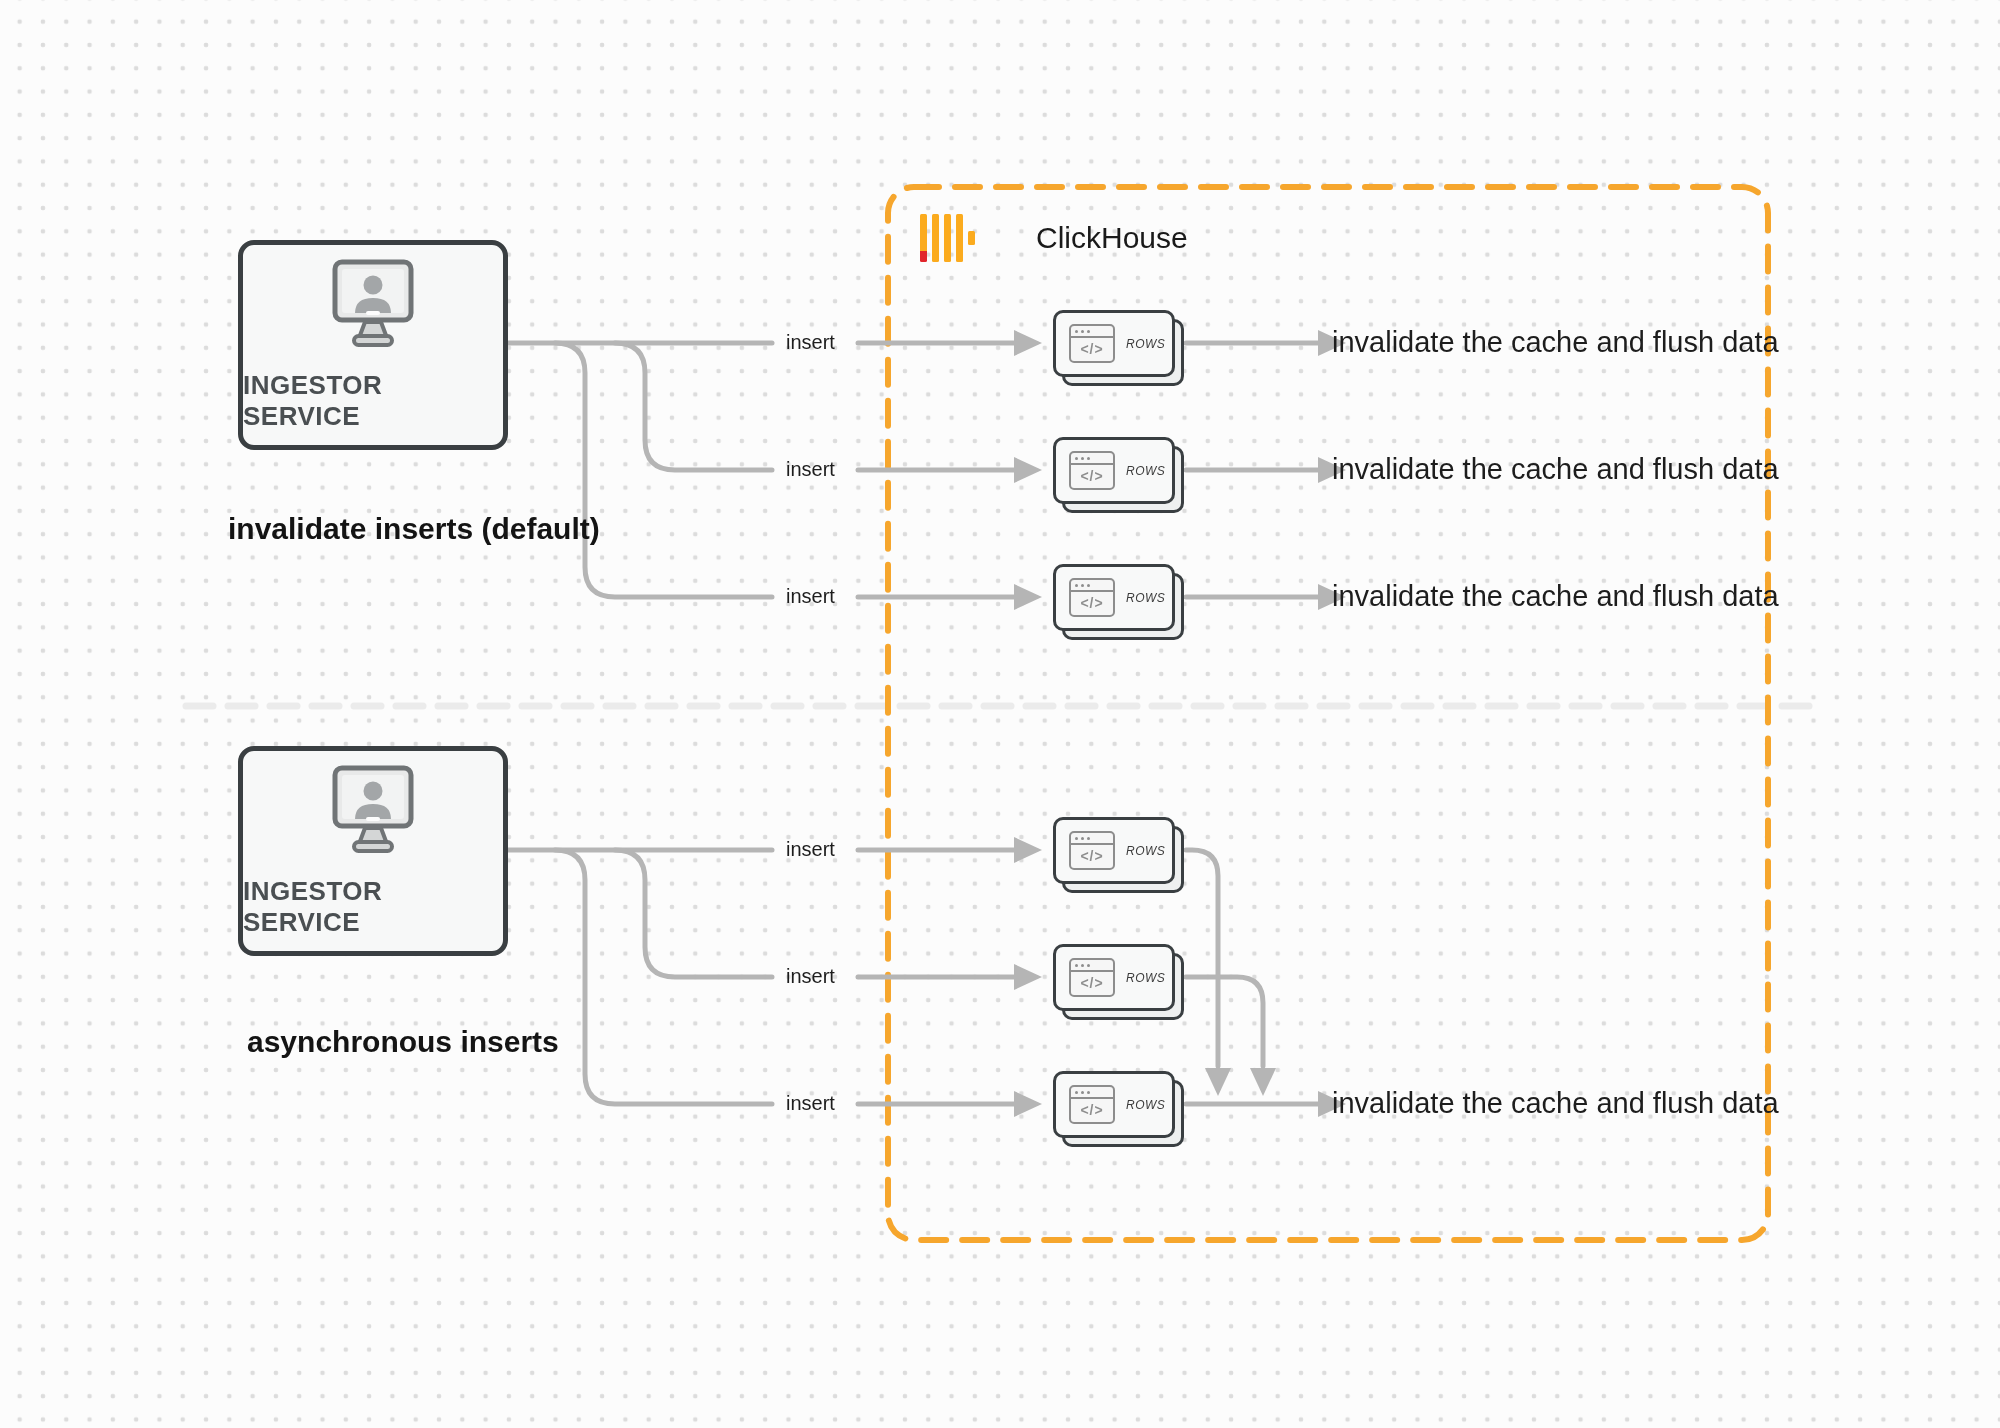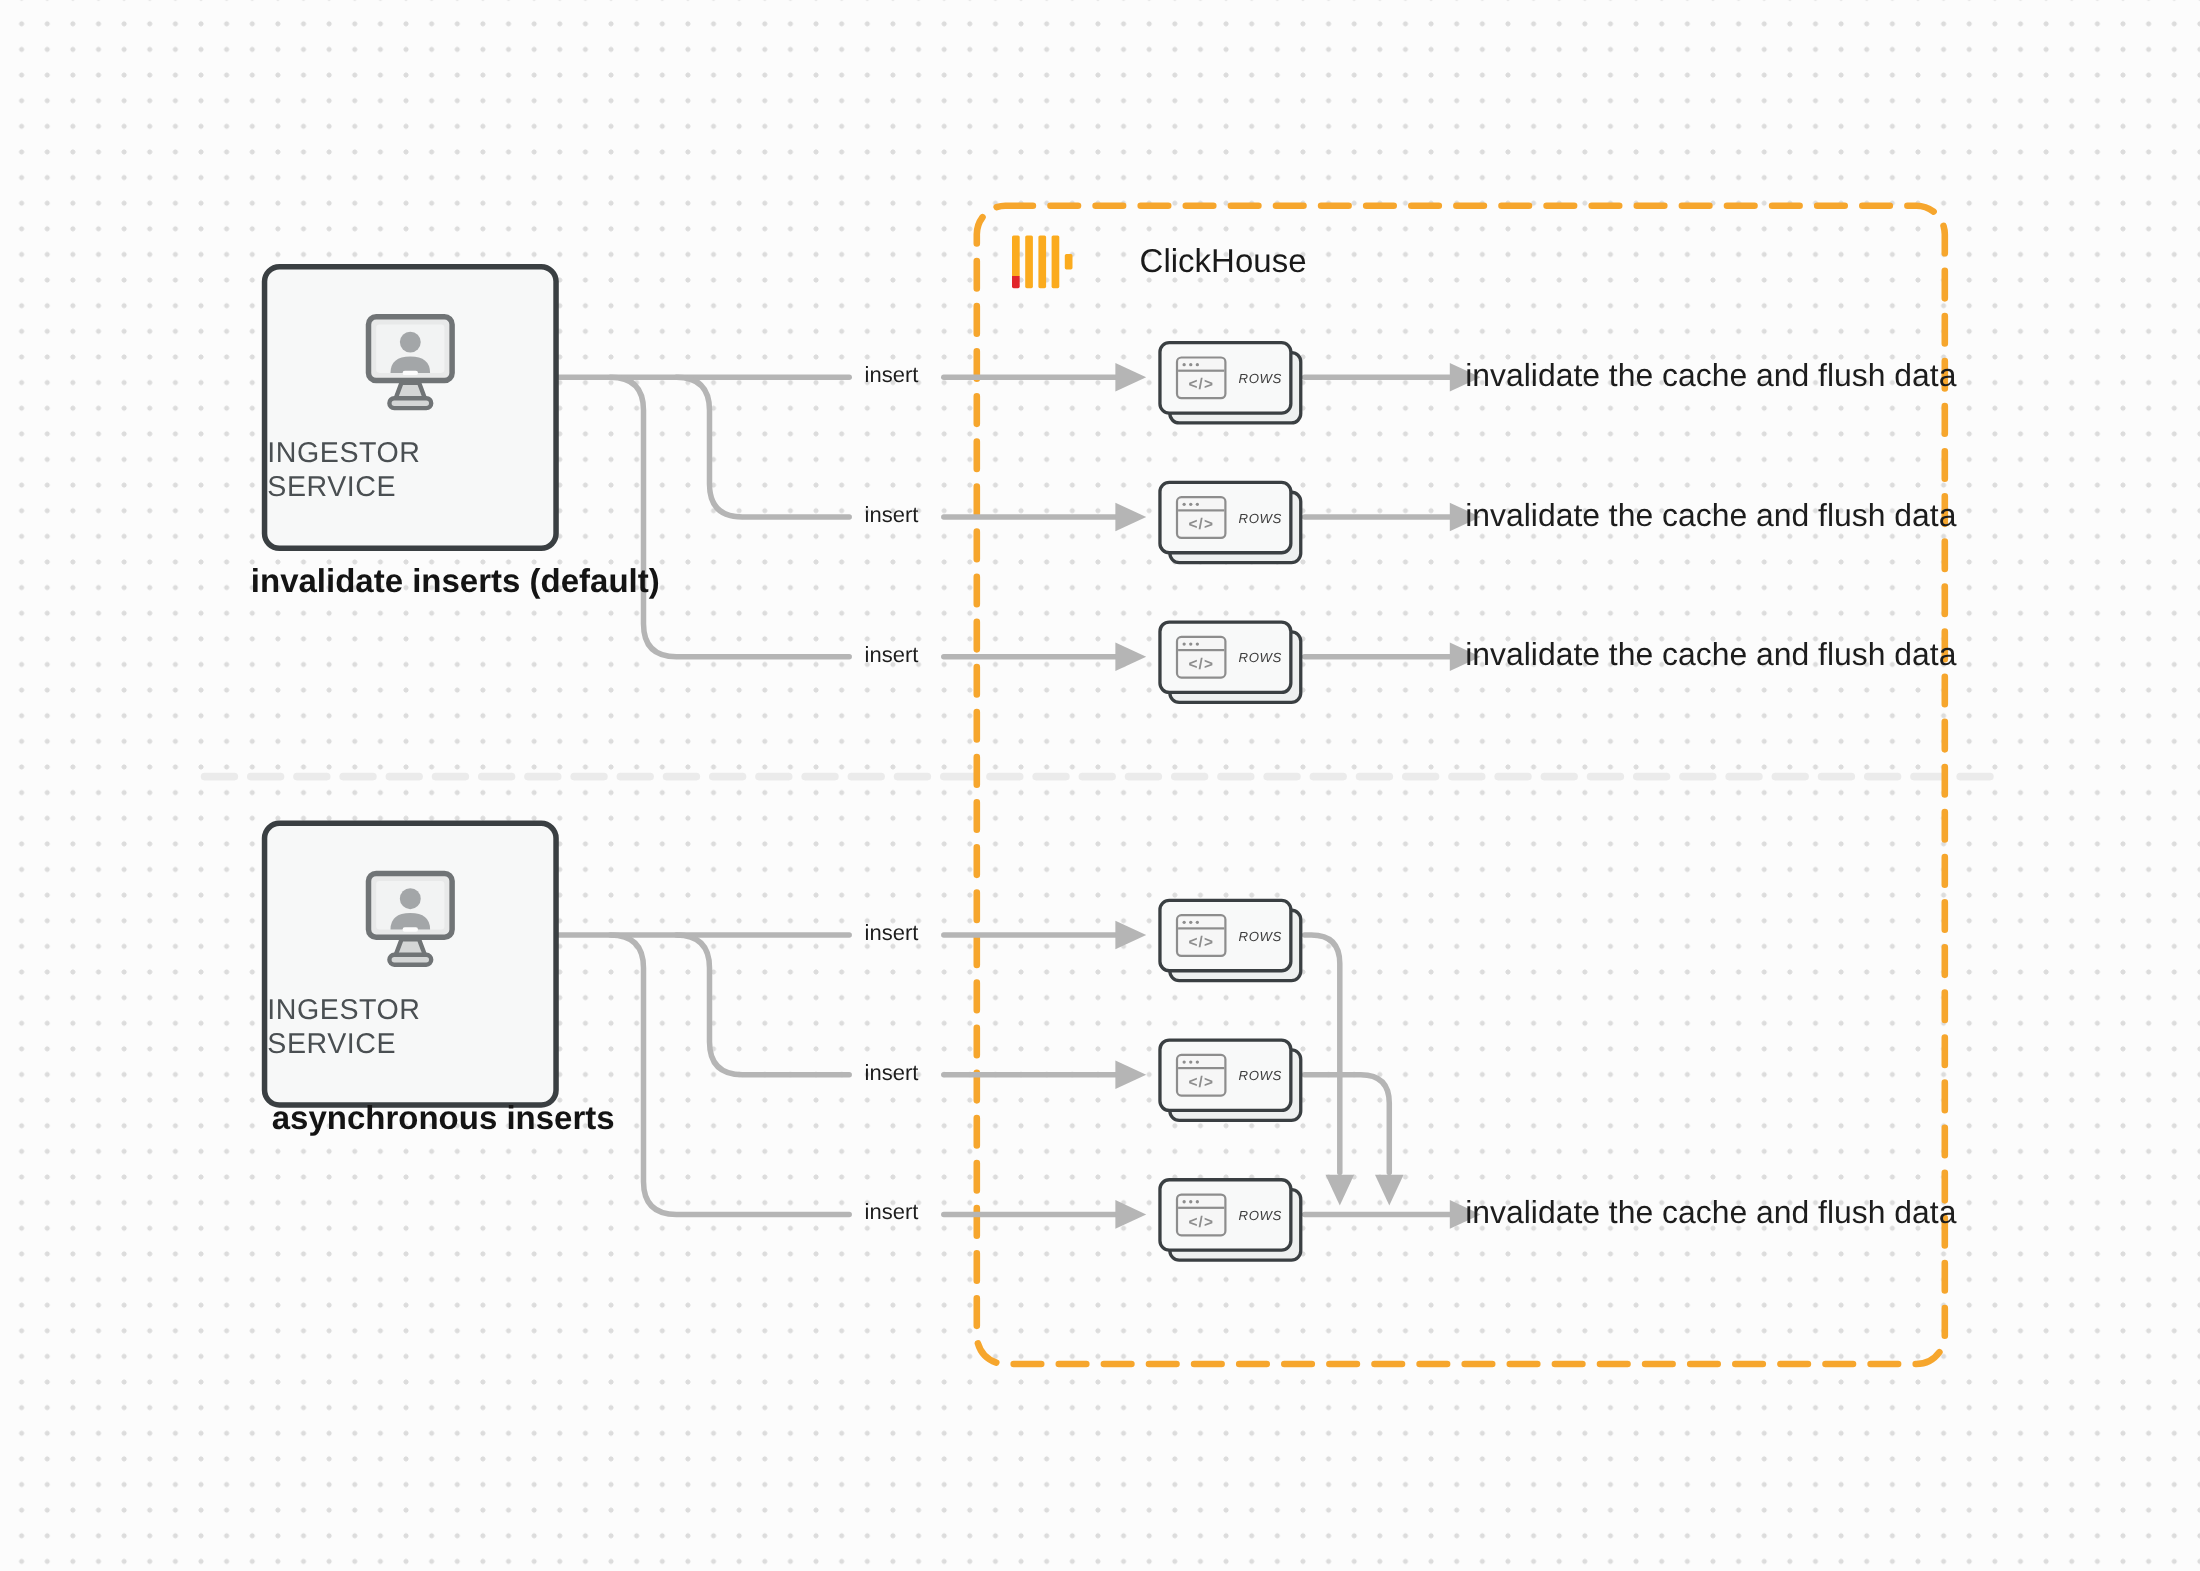--- a/index.html
+++ b/index.html
@@ -11,23 +11,23 @@
     background-position: 8px 10px;
     font-family:"Liberation Sans", sans-serif;
   }
   .svg-layer { position:absolute; left:0; top:0; width:2000px; height:1428px; }
   .connector { fill:none; stroke:var(--line,#b5b5b5); stroke-width:5; stroke-linecap:round; }
   .arrowhead { fill:var(--line,#b5b5b5); stroke:none; }
   .orange-rect { fill:none; stroke:var(--accent,#f6a62d); stroke-width:6; stroke-dasharray:25 16; stroke-linecap:round; }
   .divider-line { fill:none; stroke:var(--divider,#ebebeb); stroke-width:7; stroke-dasharray:27 15; stroke-linecap:round; }
 
   .ingestor-box {
-    position:absolute; left:238px; width:270px; height:261px; box-sizing:border-box;
+    position:absolute; left:238px; width:270px; height:210px; box-sizing:border-box;
     background:#f7f8f8; border:5px solid var(--dark,#3a3f42); border-radius:16px;
-    display:flex; flex-direction:column; align-items:center; justify-content:center; gap:12px;
+    display:flex; flex-direction:column; align-items:center; justify-content:center; gap:12px;font-weight:bold;
   }
   .ingestor-label { font-size:26px; color:#4a4f52; letter-spacing:0.5px; }
 
   .caption { position:absolute; font-size:30px; font-weight:700; color:#141414; white-space:nowrap; }
 
   .insert-label {
     position:absolute; left:786px; width:90px; text-align:left;
     font-size:20px; color:#1d1d1d; transform:translateY(-54%);
   }
   .result-label {
@@ -128,21 +128,21 @@
     <circle cx="60" cy="27" r="9.5" fill="#a3a6a8"></circle>
     <path d="M42 55 Q42 40 60 40 Q78 40 78 55 Z" fill="#a3a6a8"></path>
     <rect x="53" y="53" width="14" height="4" rx="2" fill="#fdfdfd"></rect>
     <path d="M52 64 L68 64 L74 80 L46 80 Z" fill="#d4d6d6" stroke="#707476" stroke-width="4" stroke-linejoin="round"></path>
     <rect x="41" y="78" width="38" height="9" rx="4.5" fill="#d4d6d6" stroke="#707476" stroke-width="4"></rect>
   </svg>
   <span class="ingestor-label">INGESTOR SERVICE</span>
 </div>
 
 <div class="caption" style="left:228px; top:512px">invalidate inserts (default)</div>
-<div class="caption" style="left:247px; top:1000px">asynchronous inserts</div>
+<div class="caption" style="left:247px; top:1025px">asynchronous inserts</div>
 
 <div class="insert-label" style="top:343px">insert</div>
 <div class="insert-label" style="top:470px">insert</div>
 <div class="insert-label" style="top:597px">insert</div>
 <div class="insert-label" style="top:850px">insert</div>
 <div class="insert-label" style="top:977px">insert</div>
 <div class="insert-label" style="top:1104px">insert</div>
 
 <div class="rows-card" style="top:310px">
   <div class="card-back"></div>

